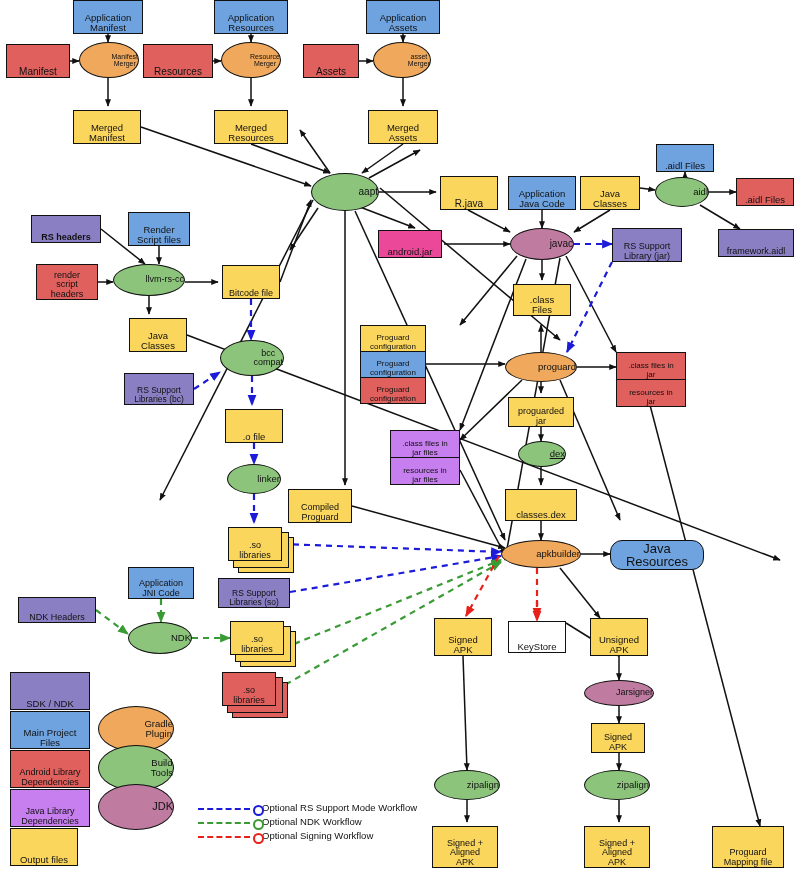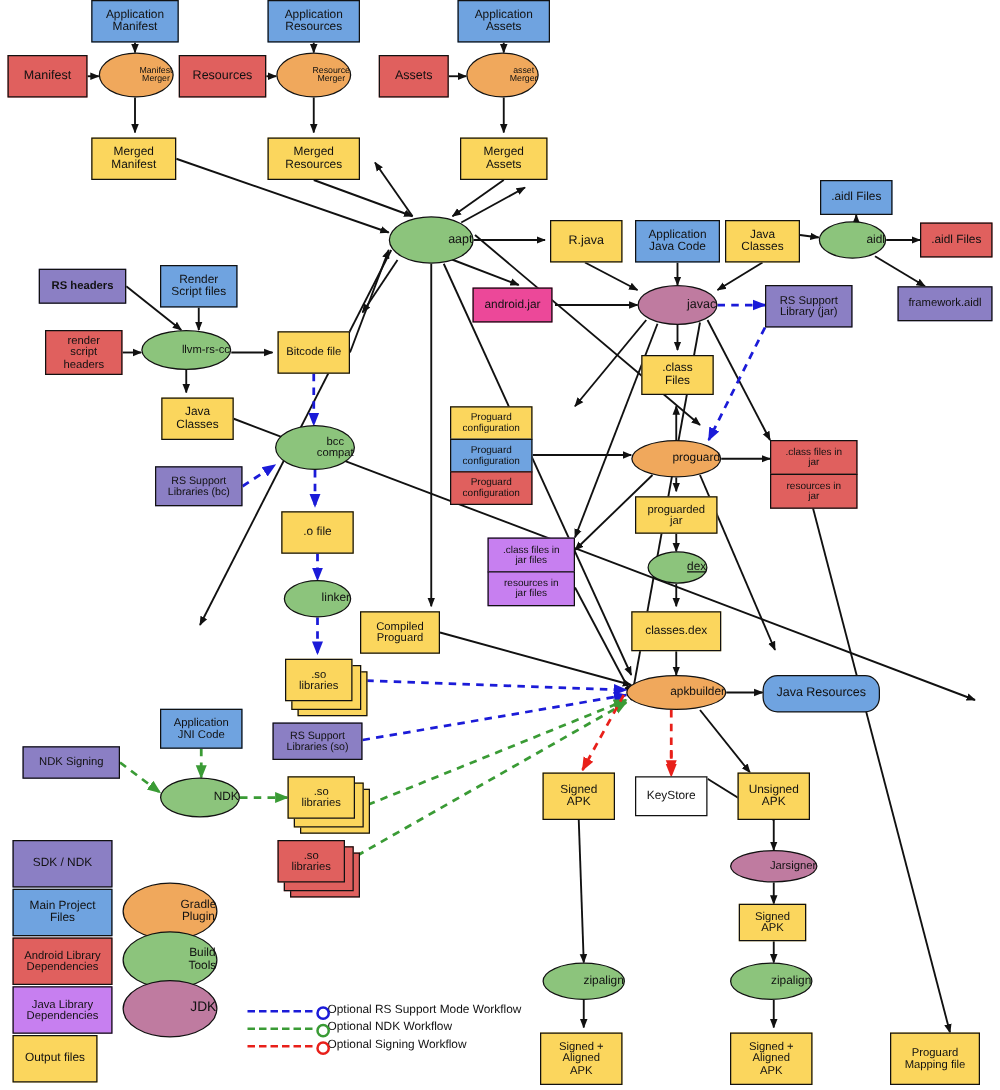--- a/index.html
+++ b/index.html
@@ -1,21 +1,21 @@
 <!DOCTYPE html>
 <html><head>
 <meta charset="utf-8">
 <style>
   html,body{margin:0;padding:0;background:#ffffff;}
   body{font-family:"Liberation Sans",sans-serif;}
   #canvas{position:relative;width:800px;height:872px;background:#fff;overflow:hidden;}
   svg#edges{position:absolute;left:0;top:0;width:800px;height:872px;pointer-events:none;}
   .node{position:absolute;box-sizing:border-box;display:flex;align-items:center;justify-content:center;
         text-align:center;color:#111;line-height:1.05;z-index:2;}
-  .box{border:1.6px solid #111;}
+  .box{border:1.6px solid #111;align-items:flex-end;}
   .ell{border:1.6px solid #111;border-radius:50%;justify-content:flex-end;}
   .stacklayer{position:absolute;border:1.6px solid #111;z-index:1;}
   .legend-line{position:absolute;height:0;border-top:2.4px dashed;z-index:3;}
   .legend-dot{position:absolute;width:7px;height:7px;border-radius:50%;background:#fff;z-index:4;}
   .legend-txt{position:absolute;font-size:9.5px;color:#111;white-space:nowrap;z-index:3;}
 </style>
 </head>
 <body>
 
 <div id="canvas">
@@ -287,29 +287,29 @@
       <div class="node box" style="left: 505px; top: 489px; width: 72px; height: 32px; background: rgb(251, 214, 93); font-size: 9.5px;">
         <span style="white-space: pre-line;">classes.dex</span>
       </div>
       <div class="node box" style="left: 288px; top: 489px; width: 64px; height: 34px; background: rgb(251, 214, 93); font-size: 9px;">
         <span style="white-space: pre-line;">Compiled
 Proguard</span>
       </div>
       <div class="node ell" style="left: 501px; top: 540px; width: 80px; height: 28px; background: rgb(240, 168, 92); font-size: 9.5px;">
         <span style="white-space: pre-line;">apkbuilder</span>
       </div>
-      <div class="node box" style="left: 610px; top: 540px; width: 94px; height: 30px; background: rgb(111, 163, 224); font-size: 10px; border-radius: 12px;">
+      <div class="node box" style="left: 610px; top: 540px; width: 94px; height: 30px; background: rgb(111, 163, 224); font-size: 13px; border-radius: 12px;">
         <span style="white-space: pre-line;">Java  Resources</span>
       </div>
       <div class="node box" style="left: 128px; top: 567px; width: 66px; height: 32px; background: rgb(111, 163, 224); font-size: 9px;">
         <span style="white-space: pre-line;">Application
 JNI Code</span>
       </div>
       <div class="node box" style="left: 18px; top: 597px; width: 78px; height: 26px; background: rgb(139, 127, 196); font-size: 9px;">
-        <span style="white-space: pre-line;">NDK Signing</span>
+        <span style="white-space: pre-line;">NDK Headers</span>
       </div>
       <div class="node ell" style="left: 128px; top: 622px; width: 64px; height: 32px; background: rgb(140, 196, 124); font-size: 9.5px;">
         <span style="white-space: pre-line;">NDK</span>
       </div>
       <div class="stacklayer" style="left: 240px; top: 631px; width: 54px; height: 34px; background: rgb(251, 214, 93);"></div>
       <div class="stacklayer" style="left: 235px; top: 626px; width: 54px; height: 34px; background: rgb(251, 214, 93);"></div>
       <div class="node box" style="left: 230px; top: 621px; width: 54px; height: 34px; background: rgb(251, 214, 93); font-size: 9px;">
         <span style="white-space: pre-line;">.so
 libraries</span>
       </div>

